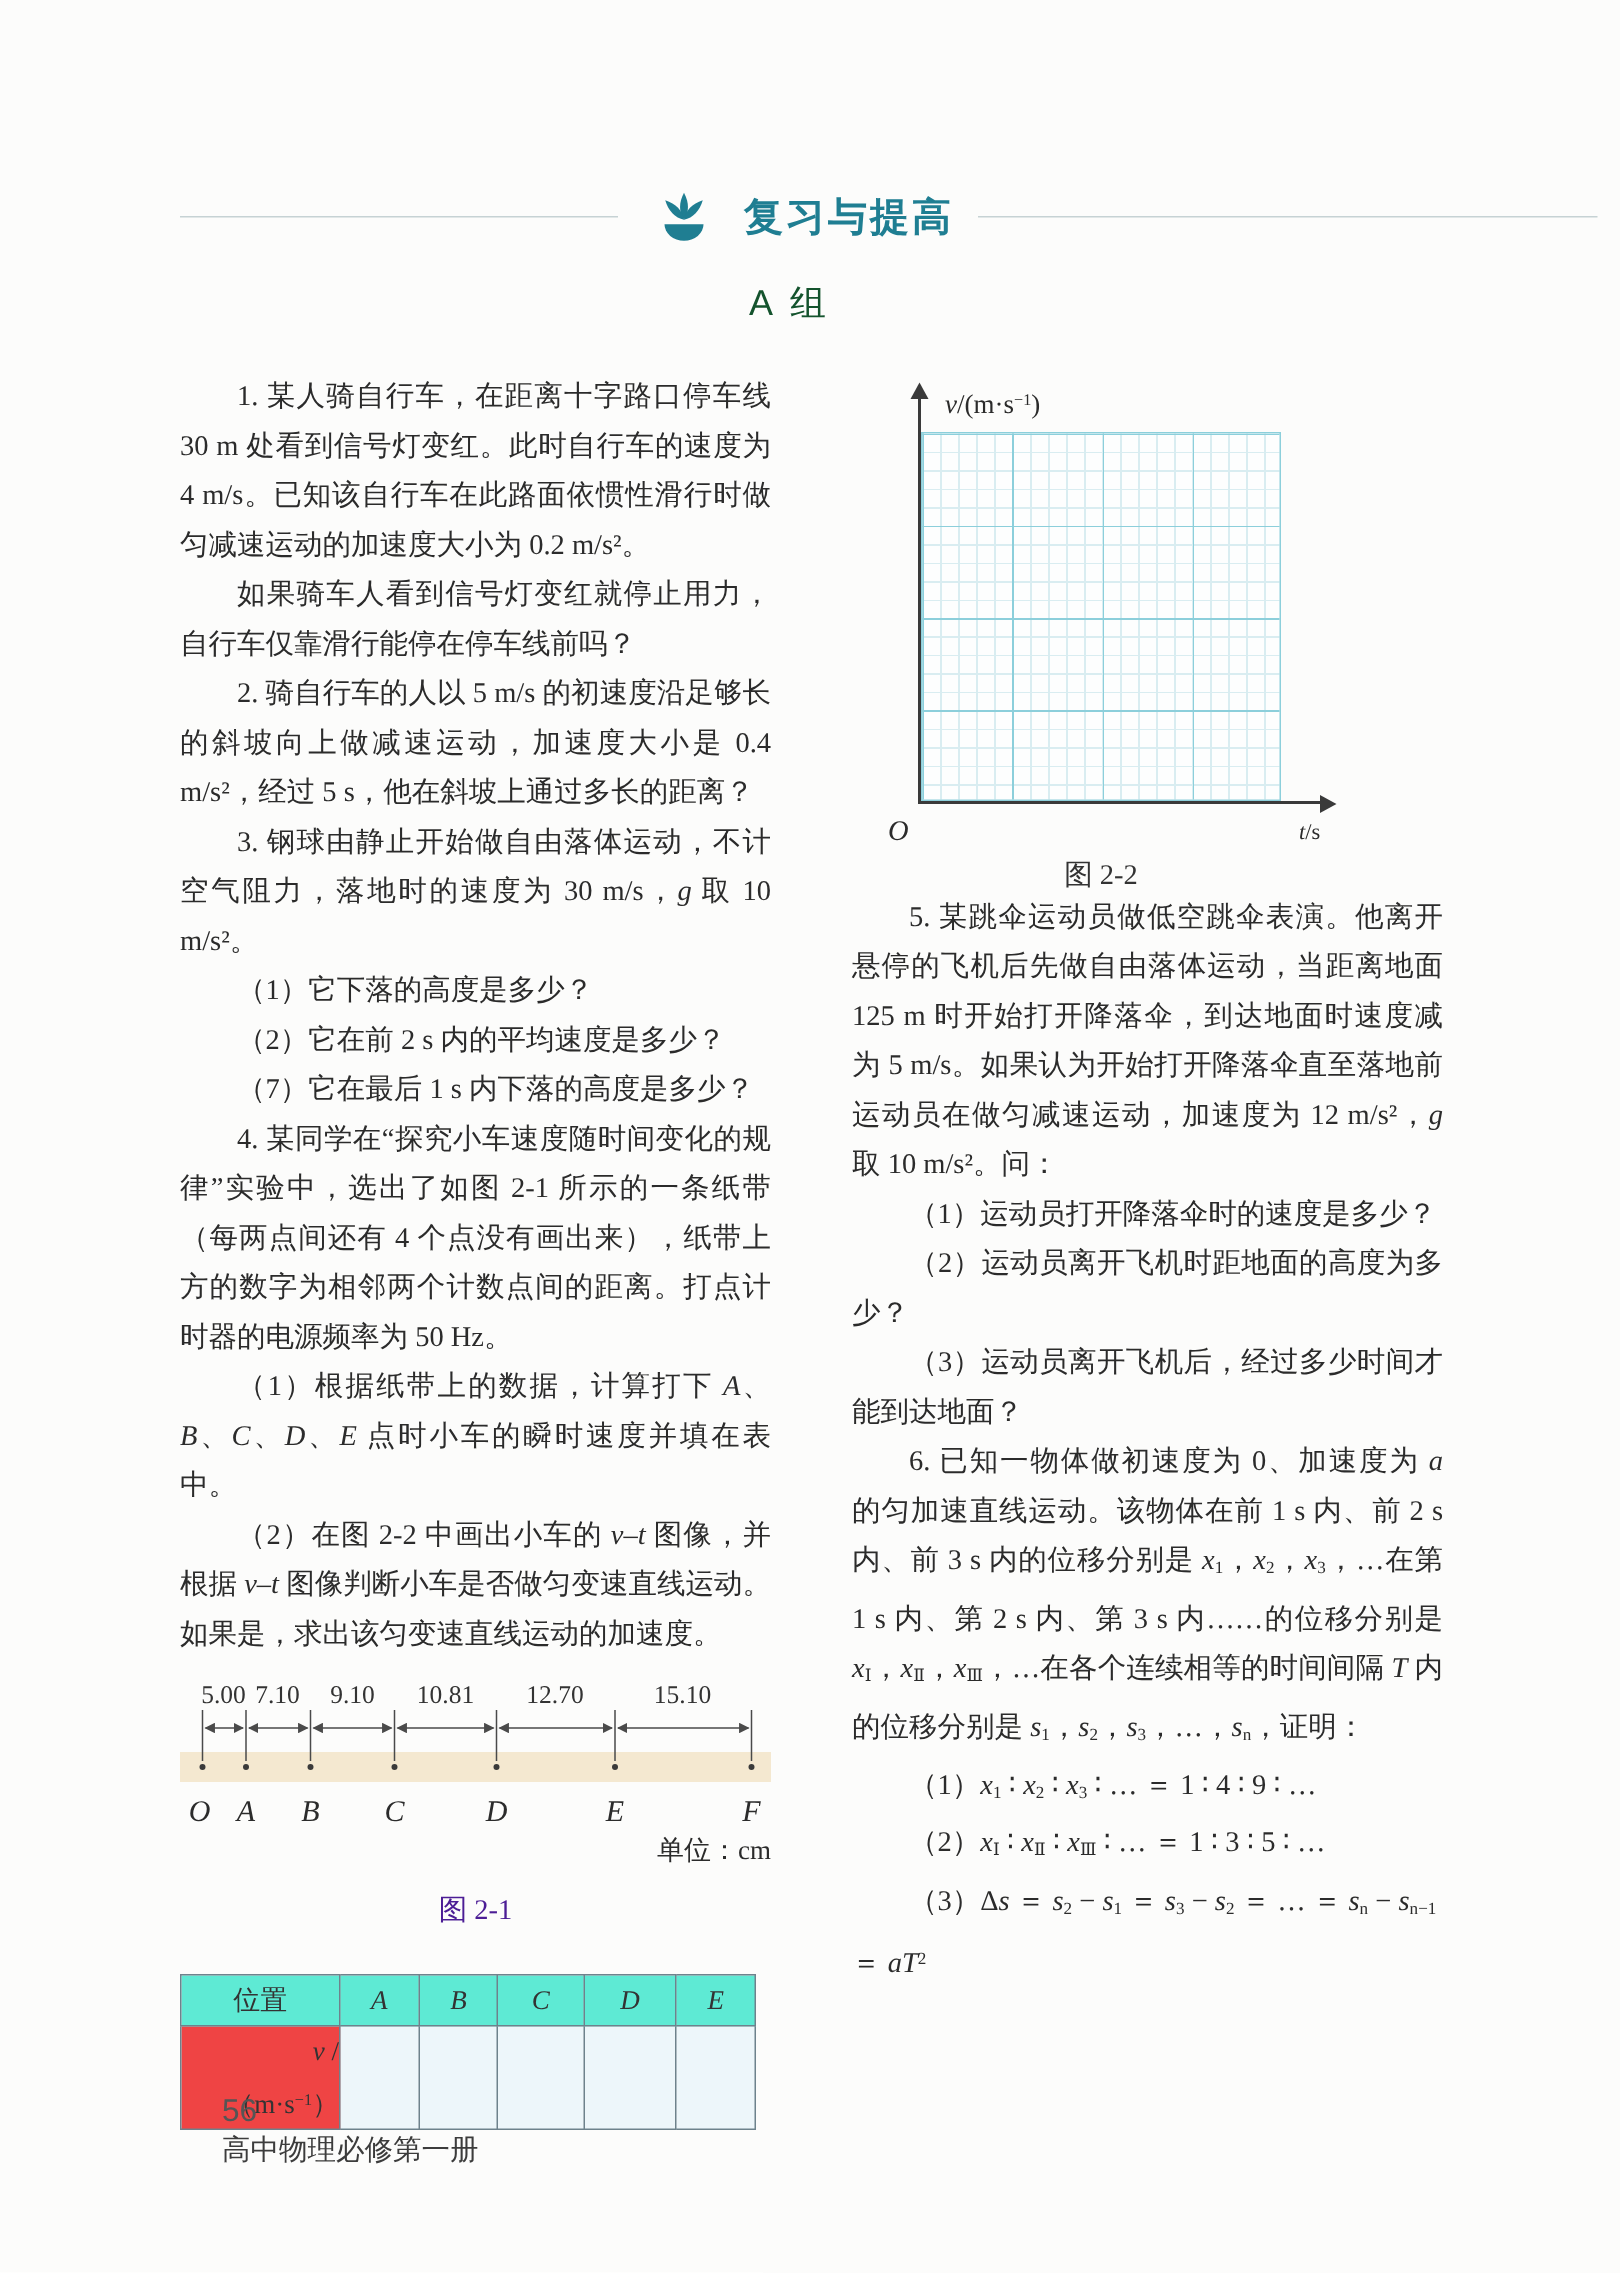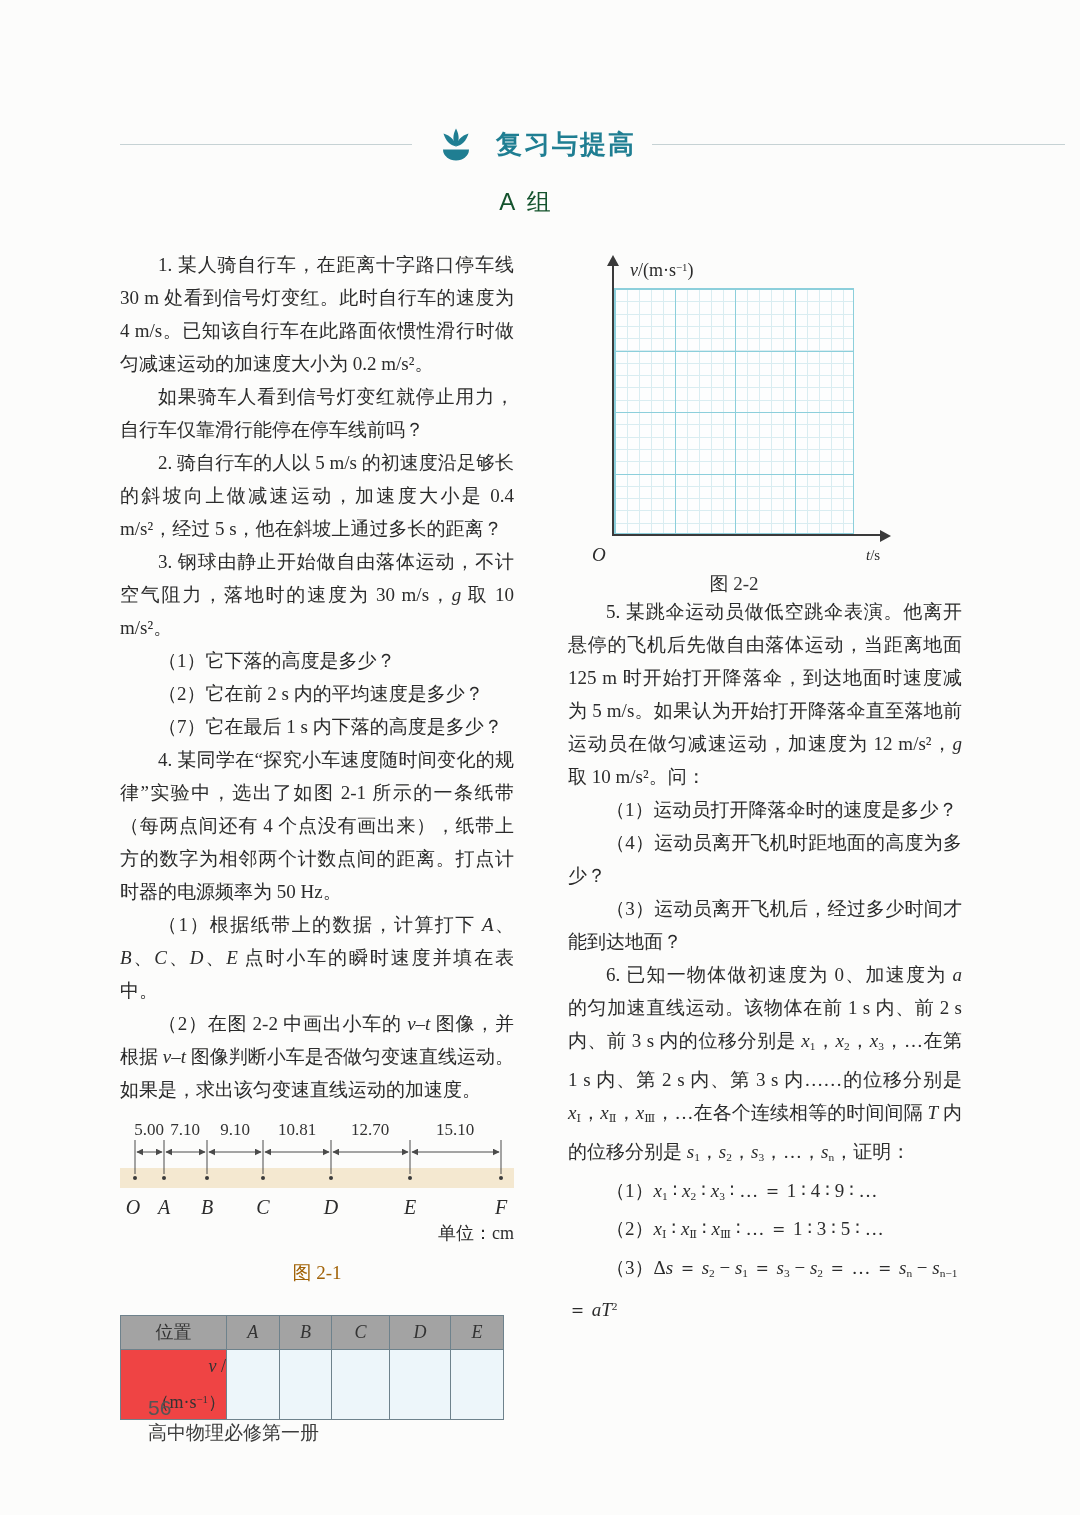--- a/index.html
+++ b/index.html
@@ -26,27 +26,27 @@
   .col-left{left:120px;top:248px;}
   .col-right{left:568px;top:255px;}
   p.para{text-indent:2em;}
   p.noindent{text-indent:0;}
   i{font-style:italic;}
   sub{font-size:60%;vertical-align:-0.25em;}
   sup{font-size:60%;vertical-align:0.5em;}
 
   
   .tape-figure{margin-top:16px;}
-  .fig-caption{text-align:center;font-size:19px;margin-top:2px;color:#a16207;}
+  .fig-caption{text-align:center;font-size:19px;margin-top:2px;color:#4c1d95;}
 
   
   table.vtable{border-collapse:collapse;width:384px;margin-top:26px;
                font-size:18px;color:#333;}
   table.vtable th,table.vtable td{border:1px solid #6e828c;}
-  table.vtable th{background:#a3a3a3;font-weight:normal;height:33px;text-align:center;}
+  table.vtable th{background:#5eead4;font-weight:normal;height:33px;text-align:center;}
   table.vtable td{background:#edf6fa;height:44px;text-align:center;}
   table.vtable .c0{width:106px;}
   table.vtable td.rowlabel{text-align:right;padding-left:20px;background:#ef4444;}
 
   
   .graph{position:relative;height:340px;margin-bottom:0;}
   .plot{position:absolute;left:46px;top:33px;width:240px;height:246px;
         border:1px solid #8ccfdb;background-color:#fdfefe;
         background-image:
           repeating-linear-gradient(to right,#8ccfdb 0 1px,transparent 1px 60px),
@@ -198,21 +198,21 @@
       <div class="plot"></div>
       <div class="xaxis"></div>
       <div class="xarrow"></div>
       <div class="origin">O</div>
       <div class="gx-label"><i>t</i>/s</div>
       <div class="gcaption">图 2-2</div>
     </div>
 
     <p class="para">5. 某跳伞运动员做低空跳伞表演。他离开悬停的飞机后先做自由落体运动，当距离地面 125 m 时开始打开降落伞，到达地面时速度减为 5 m/s。如果认为开始打开降落伞直至落地前运动员在做匀减速运动，加速度为 12 m/s²，<i>g</i> 取 10 m/s²。问：</p>
     <p class="para">（1）运动员打开降落伞时的速度是多少？</p>
-    <p class="para">（4）运动员离开飞机时距地面的高度为多少？</p>
+    <p class="para">（2）运动员离开飞机时距地面的高度为多少？</p>
     <p class="para">（3）运动员离开飞机后，经过多少时间才能到达地面？</p>
     <p class="para">6. 已知一物体做初速度为 0、加速度为 <i>a</i> 的匀加速直线运动。该物体在前 1 s 内、前 2 s 内、前 3 s 内的位移分别是 <i>x</i><sub>1</sub>，<i>x</i><sub>2</sub>，<i>x</i><sub>3</sub>，…在第 1 s 内、第 2 s 内、第 3 s 内……的位移分别是 <i>x</i><sub>Ⅰ</sub>，<i>x</i><sub>Ⅱ</sub>，<i>x</i><sub>Ⅲ</sub>，…在各个连续相等的时间间隔 <i>T</i> 内的位移分别是 <i>s</i><sub>1</sub>，<i>s</i><sub>2</sub>，<i>s</i><sub>3</sub>，…，<i>s</i><sub>n</sub>，证明：</p>
     <p class="para">（1）<i>x</i><sub>1</sub> ∶ <i>x</i><sub>2</sub> ∶ <i>x</i><sub>3</sub> ∶ … ＝ 1 ∶ 4 ∶ 9 ∶ …</p>
     <p class="para">（2）<i>x</i><sub>Ⅰ</sub> ∶ <i>x</i><sub>Ⅱ</sub> ∶ <i>x</i><sub>Ⅲ</sub> ∶ … ＝ 1 ∶ 3 ∶ 5 ∶ …</p>
     <p class="para">（3）Δ<i>s</i> ＝ <i>s</i><sub>2</sub> − <i>s</i><sub>1</sub> ＝ <i>s</i><sub>3</sub> − <i>s</i><sub>2</sub> ＝ … ＝ <i>s</i><sub>n</sub> − <i>s</i><sub>n−1</sub></p>
     <p class="noindent">＝ <i>aT</i><sup>2</sup></p>
   </div>
 
   <div class="footer">
     <span class="page-num">56</span>

